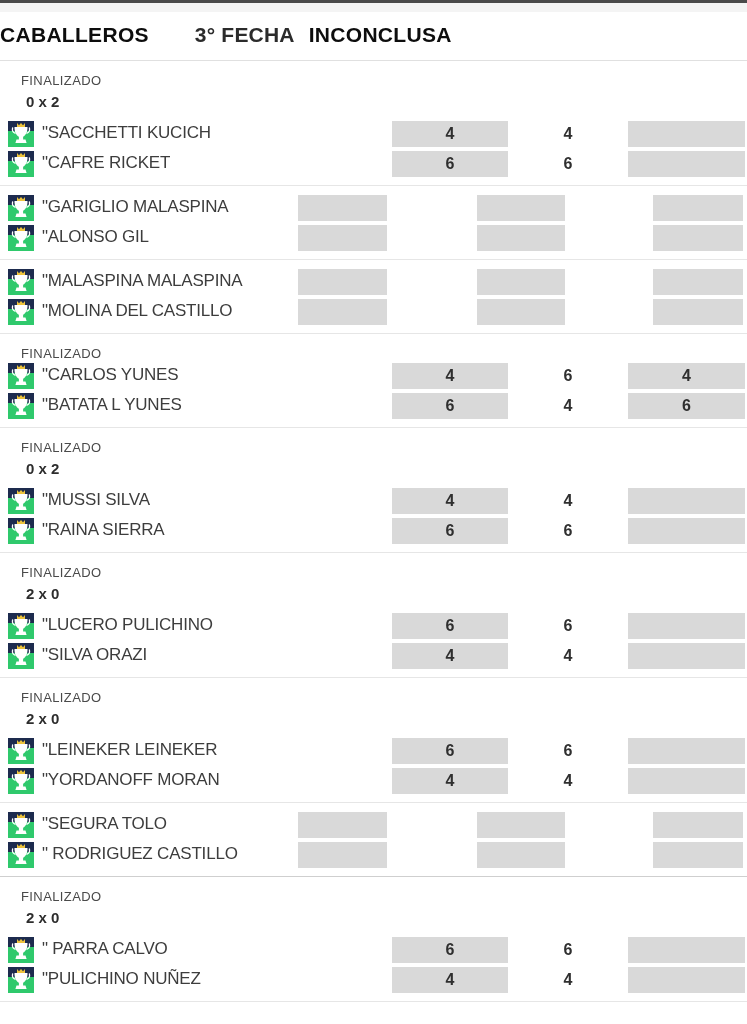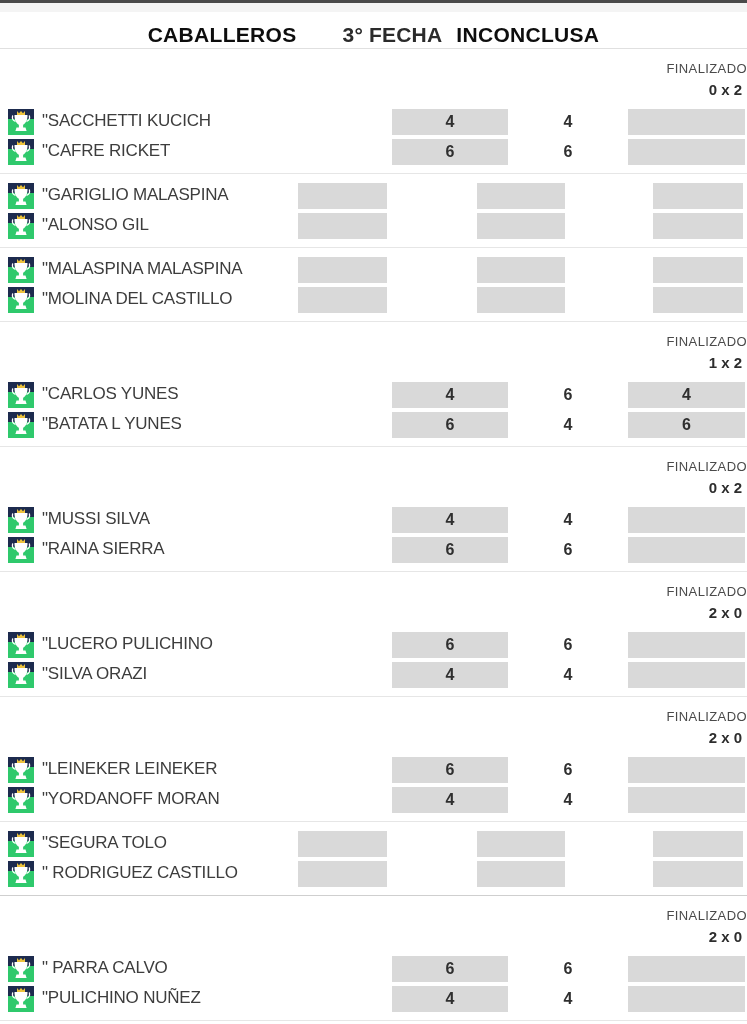--- a/index.html
+++ b/index.html
@@ -10,22 +10,21 @@
   }
   .page {
     width: 747px;
     background: #ffffff;
     position: relative;
   }
   .topbar   { height: 3px;  background: #4a4a4a; }
   .topstrip { height: 9px;  background: #f4f4f4; }
 
   .header {
-    text-align: center;
-    padding: 11px 0 1px;
+    padding: 11px 0 13px;
     border-bottom: 1px solid #e0e0e0;
     white-space: nowrap;
   }
   .header .t-left,
   .header .t-right {
     font-size: 21px;
     font-weight: 800;
     color: #0d0d0d;
     letter-spacing: 0.3px;
   }
@@ -37,21 +36,21 @@
     letter-spacing: 0.2px;
   }
 
   .match {
     position: relative;
     border-bottom: 1px solid #e6e6e6;
     padding: 7px 0 6px;
   }
   .match.darker-divider { border-bottom-color: #cfcfcf; }
 
-  .status-wrap { text-align: right; padding-left: 21px; }
+  .status-wrap { text-align: left; padding-left: 21px; }
   .status {
     font-size: 13px;
     color: #4a4a4a;
     letter-spacing: 0.4px;
     margin-top: 5px;
   }
   .result {
     font-size: 15px;
     font-weight: 700;
     color: #2d2d2d;
@@ -205,21 +204,20 @@
       <span class="name">"MOLINA DEL CASTILLO</span>
     <div class="cell box u1"></div>
           <div class="cell box u2"></div>
           <div class="cell box u3"></div>
         </div>
   </div>
 
   <div class="match">
     <div class="status-wrap">
       <div class="status">FINALIZADO</div>
-      <div class="result">1 x 2</div>
     </div>
     <div class="team-row">
       <svg class="badge" viewBox="0 0 26 26" xmlns="http://www.w3.org/2000/svg">
         <rect x="0" y="0" width="26" height="10" fill="#1d2b4e"></rect>
         <rect x="0" y="10" width="26" height="16" fill="#2fc96c"></rect>
         <path d="M9,2 l2,2.2 2,-2.2 2,2.2 2,-2.2 v4 h-8 z" fill="#eec43d"></path>
         <path d="M6.5,6 h13 c0.3,5.2 -2.2,8.6 -4.4,9.8 v2.7 h2.4 l1.1,3.5 h-11.2 l1.1,-3.5 h2.4 v-2.7 C8.7,14.6 6.2,11.2 6.5,6 z" fill="#ffffff"></path>
         <path d="M4.6,7 c-0.6,2.8 0.8,4.6 2.4,5.2" stroke="#ffffff" stroke-width="1.3" fill="none" stroke-linecap="round"></path>
         <path d="M21.4,7 c0.6,2.8 -0.8,4.6 -2.4,5.2" stroke="#ffffff" stroke-width="1.3" fill="none" stroke-linecap="round"></path>
       </svg>

